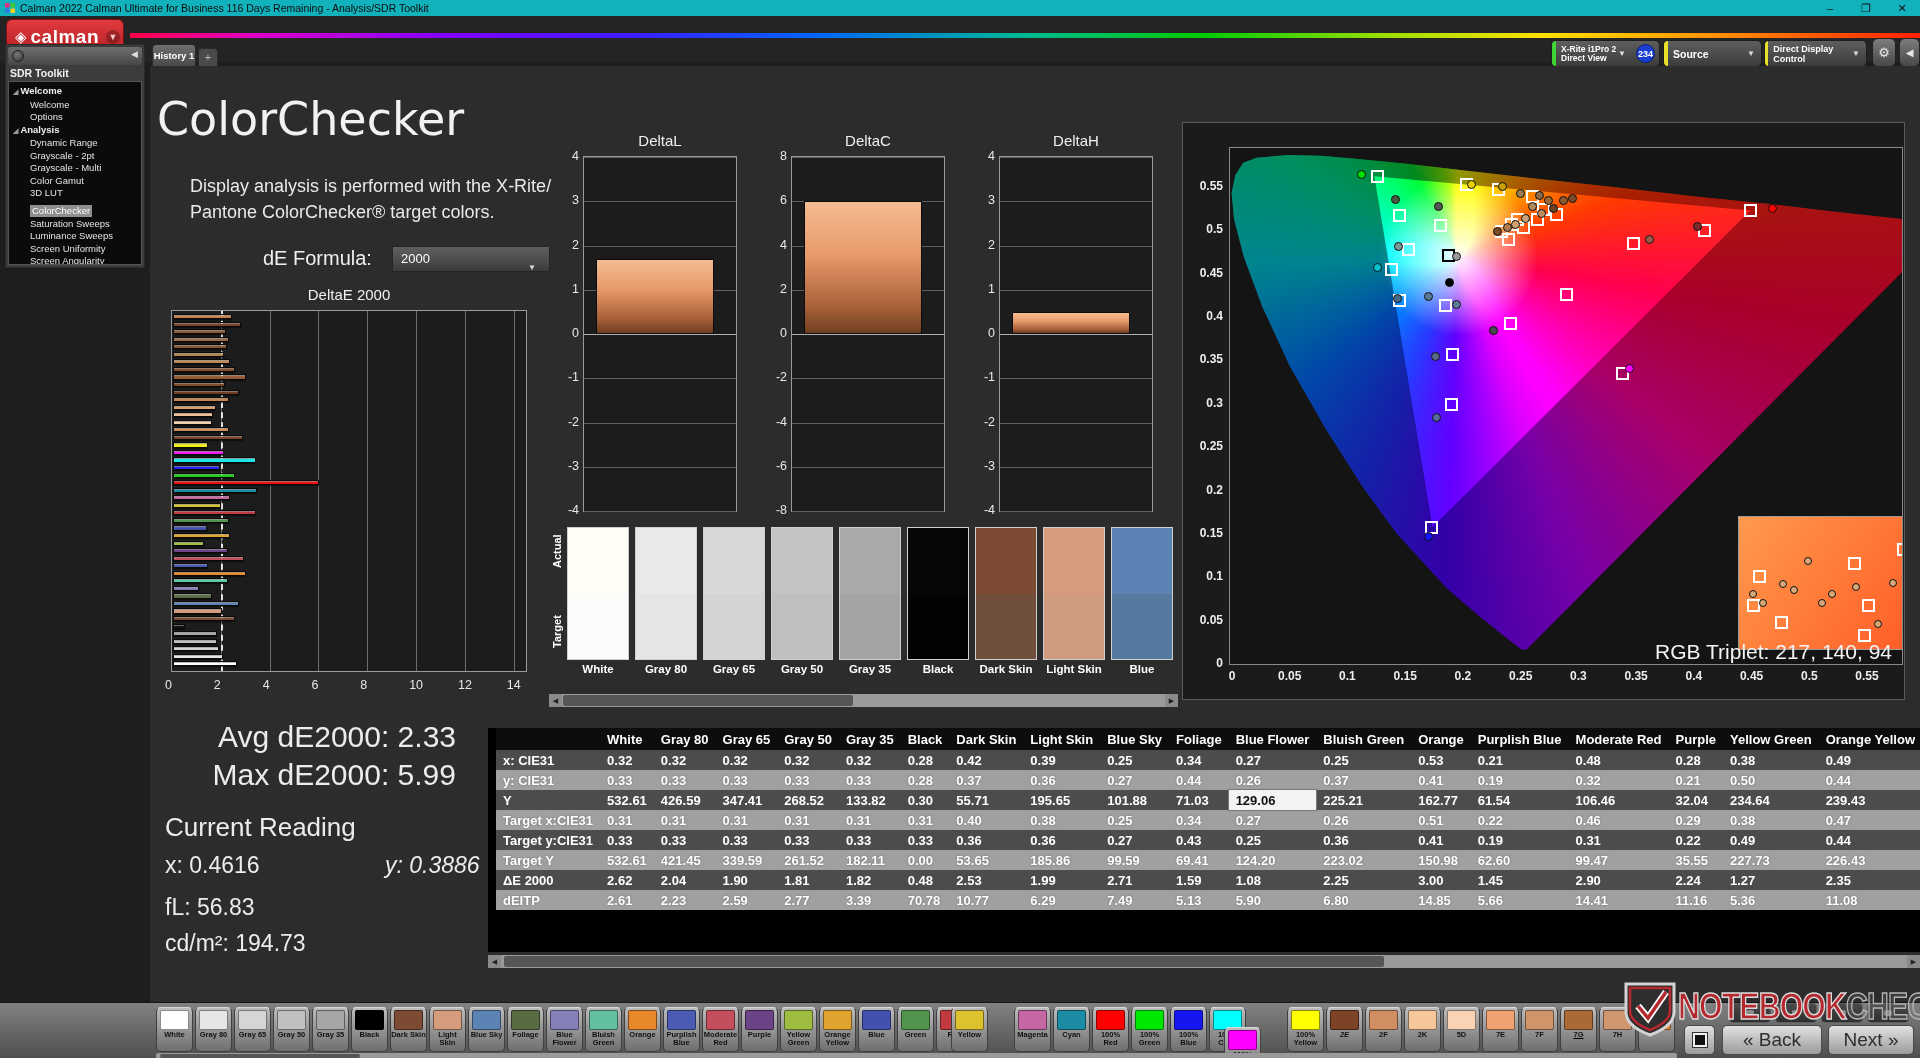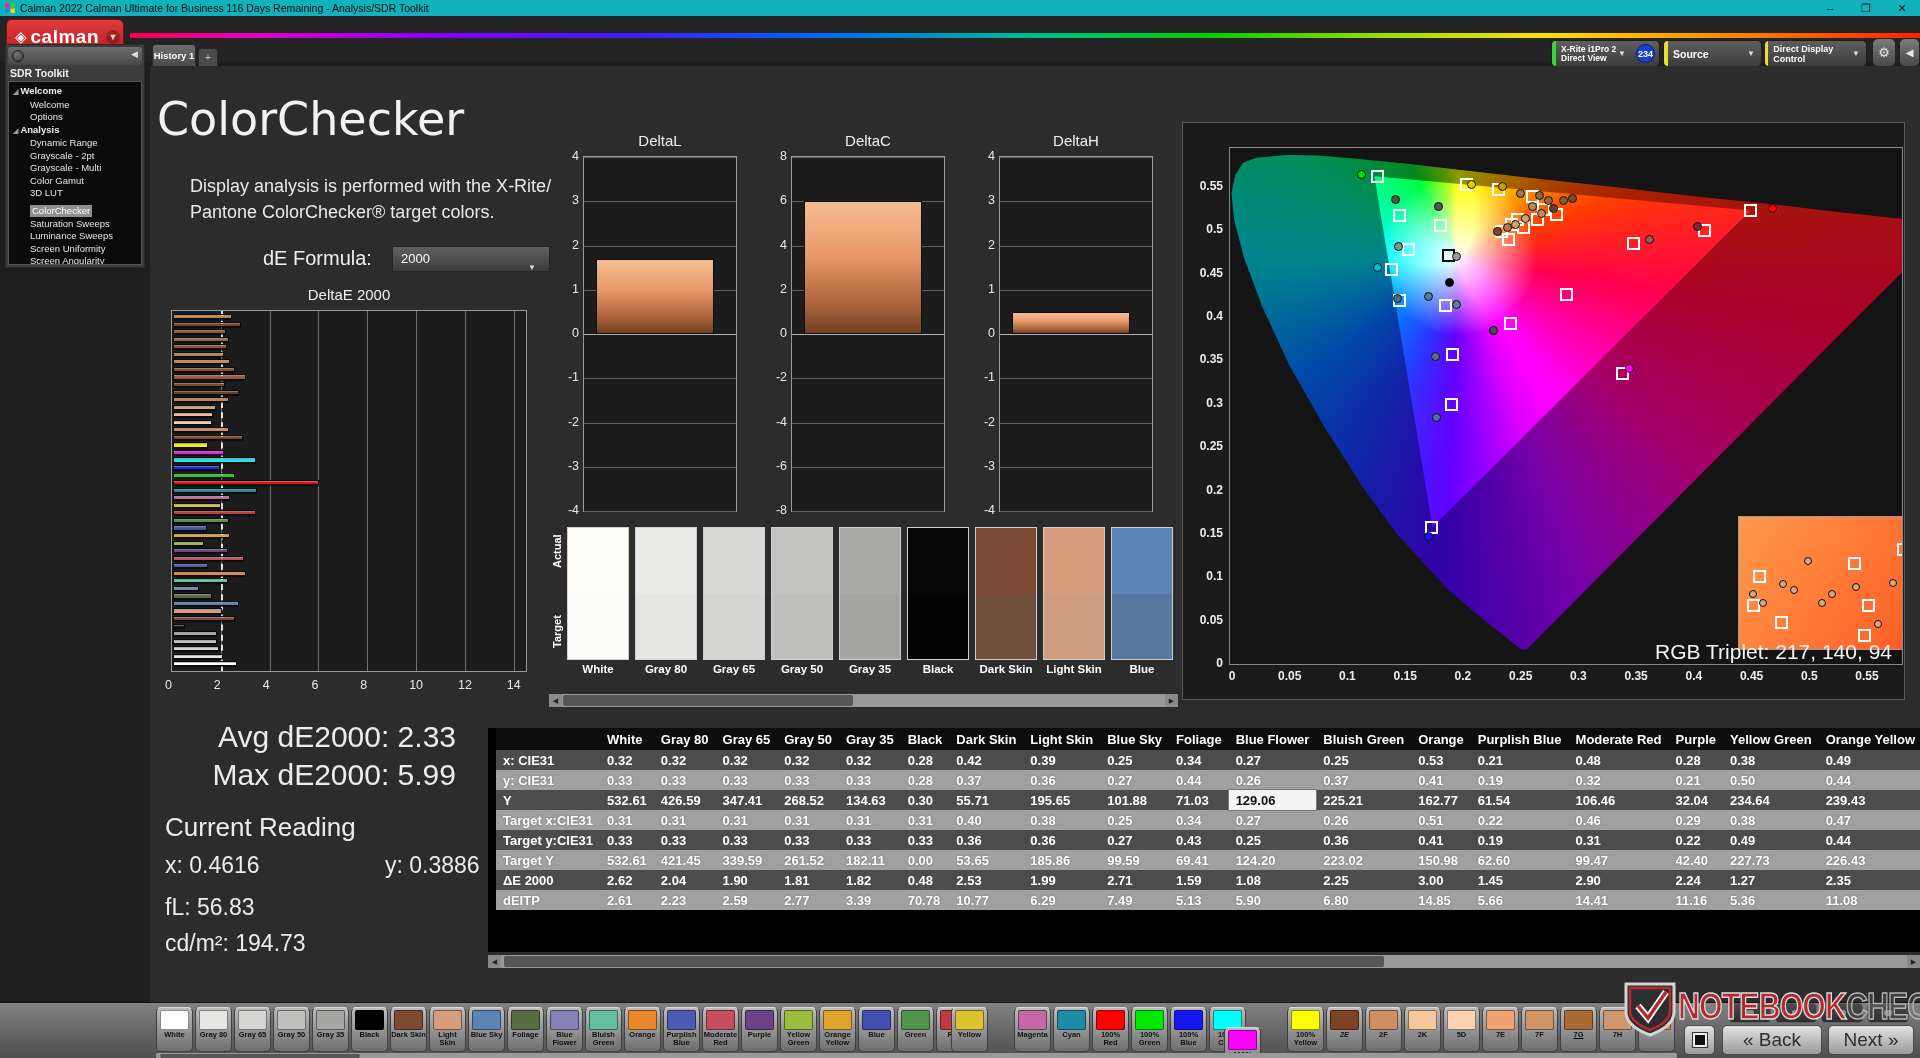--- a/index.html
+++ b/index.html
@@ -436,21 +436,21 @@
 <div class="hscroll abs" style="left:549px; top:694px; width:629px; height:13px;">
   <span class="harr" style="left:0; line-height:13px;">◀</span>
   <div class="hthumb" style="left:14px; width:290px;"></div>
   <span class="harr" style="right:0; line-height:13px;">▶</span>
 </div>
 
 <div class="statbig abs" style="top:720px">Avg dE2000: 2.33</div>
 <div class="statbig abs" style="top:758px">Max dE2000: 5.99</div>
 <div class="statmed abs" style="top:812px">Current Reading</div>
 <div class="statsm abs" style="top:852px">x: 0.4616</div>
-<div class="statsm abs" style="top:852px; left:385px;">y: 0.3886</div>
+<div class="statsm abs" style="top:852px; left:385px;font-style:italic;">y: 0.3886</div>
 <div class="statsm abs" style="top:894px">fL: 56.83</div>
 <div class="statsm abs" style="top:930px">cd/m²: 194.73</div>
 
 <div id="cie" class="abs">
   <div id="cieplot">
     <div id="horseshoe" class="cielayer" style="background: radial-gradient(110px at 34% 21%, rgba(255, 255, 255, 0.8), rgba(255, 255, 255, 0) 72%), conic-gradient(at 34% 21%, rgb(216, 232, 0) 0deg, rgb(255, 144, 0) 38deg, rgb(255, 48, 0) 70deg, rgb(255, 0, 64) 100deg, rgb(255, 0, 160) 130deg, rgb(180, 0, 255) 160deg, rgb(80, 0, 255) 182deg, rgb(32, 48, 255) 202deg, rgb(0, 112, 255) 232deg, rgb(0, 200, 216) 268deg, rgb(0, 216, 144) 300deg, rgb(0, 208, 48) 332deg, rgb(136, 224, 0) 352deg, rgb(216, 232, 0) 360deg); clip-path: polygon(44.12% 97.21%, 43.3% 97.14%, 40.38% 94.12%, 37.11% 90.76%, 32.3% 85.38%, 24.74% 74.62%, 19.76% 65.71%, 14.26% 54.45%, 8.93% 42.35%, 4.81% 30.76%, 2.04% 21.01%, 0.6% 13.78%, 0.24% 8.74%, 0.79% 5.21%, 1.98% 2.86%, 3.97% 1.9%, 8.59% 1.34%, 13.57% 1.51%, 19.42% 2.18%, 26.29% 3.03%, 34.88% 4.37%, 45.02% 5.88%, 57.04% 7.56%, 69.24% 9.41%, 80.58% 10.92%, 89.35% 12.27%, 100.17% 13.78%, 107.04% 14.79%);"></div>
     <div id="horseshade" class="cielayer" style="background: rgba(0, 0, 0, 0.34); clip-path: polygon(44.12% 97.21%, 43.3% 97.14%, 40.38% 94.12%, 37.11% 90.76%, 32.3% 85.38%, 24.74% 74.62%, 19.76% 65.71%, 14.26% 54.45%, 8.93% 42.35%, 4.81% 30.76%, 2.04% 21.01%, 0.6% 13.78%, 0.24% 8.74%, 0.79% 5.21%, 1.98% 2.86%, 3.97% 1.9%, 8.59% 1.34%, 13.57% 1.51%, 19.42% 2.18%, 26.29% 3.03%, 34.88% 4.37%, 45.02% 5.88%, 57.04% 7.56%, 69.24% 9.41%, 80.58% 10.92%, 89.35% 12.27%, 100.17% 13.78%, 107.04% 14.79%);"></div>
     <div id="gamuttri" class="cielayer" style="background: radial-gradient(110px at 34% 21%, rgba(255, 255, 255, 0.8), rgba(255, 255, 255, 0) 72%), conic-gradient(at 34% 21%, rgb(216, 232, 0) 0deg, rgb(255, 144, 0) 38deg, rgb(255, 48, 0) 70deg, rgb(255, 0, 64) 100deg, rgb(255, 0, 160) 130deg, rgb(180, 0, 255) 160deg, rgb(80, 0, 255) 182deg, rgb(32, 48, 255) 202deg, rgb(0, 112, 255) 232deg, rgb(0, 200, 216) 268deg, rgb(0, 216, 144) 300deg, rgb(0, 208, 48) 332deg, rgb(136, 224, 0) 352deg, rgb(216, 232, 0) 360deg); clip-path: polygon(77.44% 12.12%, 21.48% 5.46%, 30.14% 73.46%); filter: brightness(1.22);"></div>
     <div id="ciepoints" class="cielayer">
         <div class="ciesq" style="left: 140.794px; top: 22.4857px;"></div>
@@ -632,21 +632,21 @@
           <td>0.21</td>
           <td>0.50</td>
           <td>0.44</td>
         </tr>
         <tr class="dark">
           <th>Y</th>
           <td>532.61</td>
           <td>426.59</td>
           <td>347.41</td>
           <td>268.52</td>
-          <td>134.63</td>
+          <td>133.82</td>
           <td>0.30</td>
           <td>55.71</td>
           <td>195.65</td>
           <td>101.88</td>
           <td>71.03</td>
           <td class="hl">129.06</td>
           <td>225.21</td>
           <td>162.77</td>
           <td>61.54</td>
           <td>106.46</td>
@@ -706,21 +706,21 @@
           <td>0.00</td>
           <td>53.65</td>
           <td>185.86</td>
           <td>99.59</td>
           <td>69.41</td>
           <td>124.20</td>
           <td>223.02</td>
           <td>150.98</td>
           <td>62.60</td>
           <td>99.47</td>
-          <td>42.40</td>
+          <td>35.55</td>
           <td>227.73</td>
           <td>226.43</td>
         </tr>
         <tr class="dark">
           <th>ΔE 2000</th>
           <td>2.62</td>
           <td>2.04</td>
           <td>1.90</td>
           <td>1.81</td>
           <td>1.82</td>

